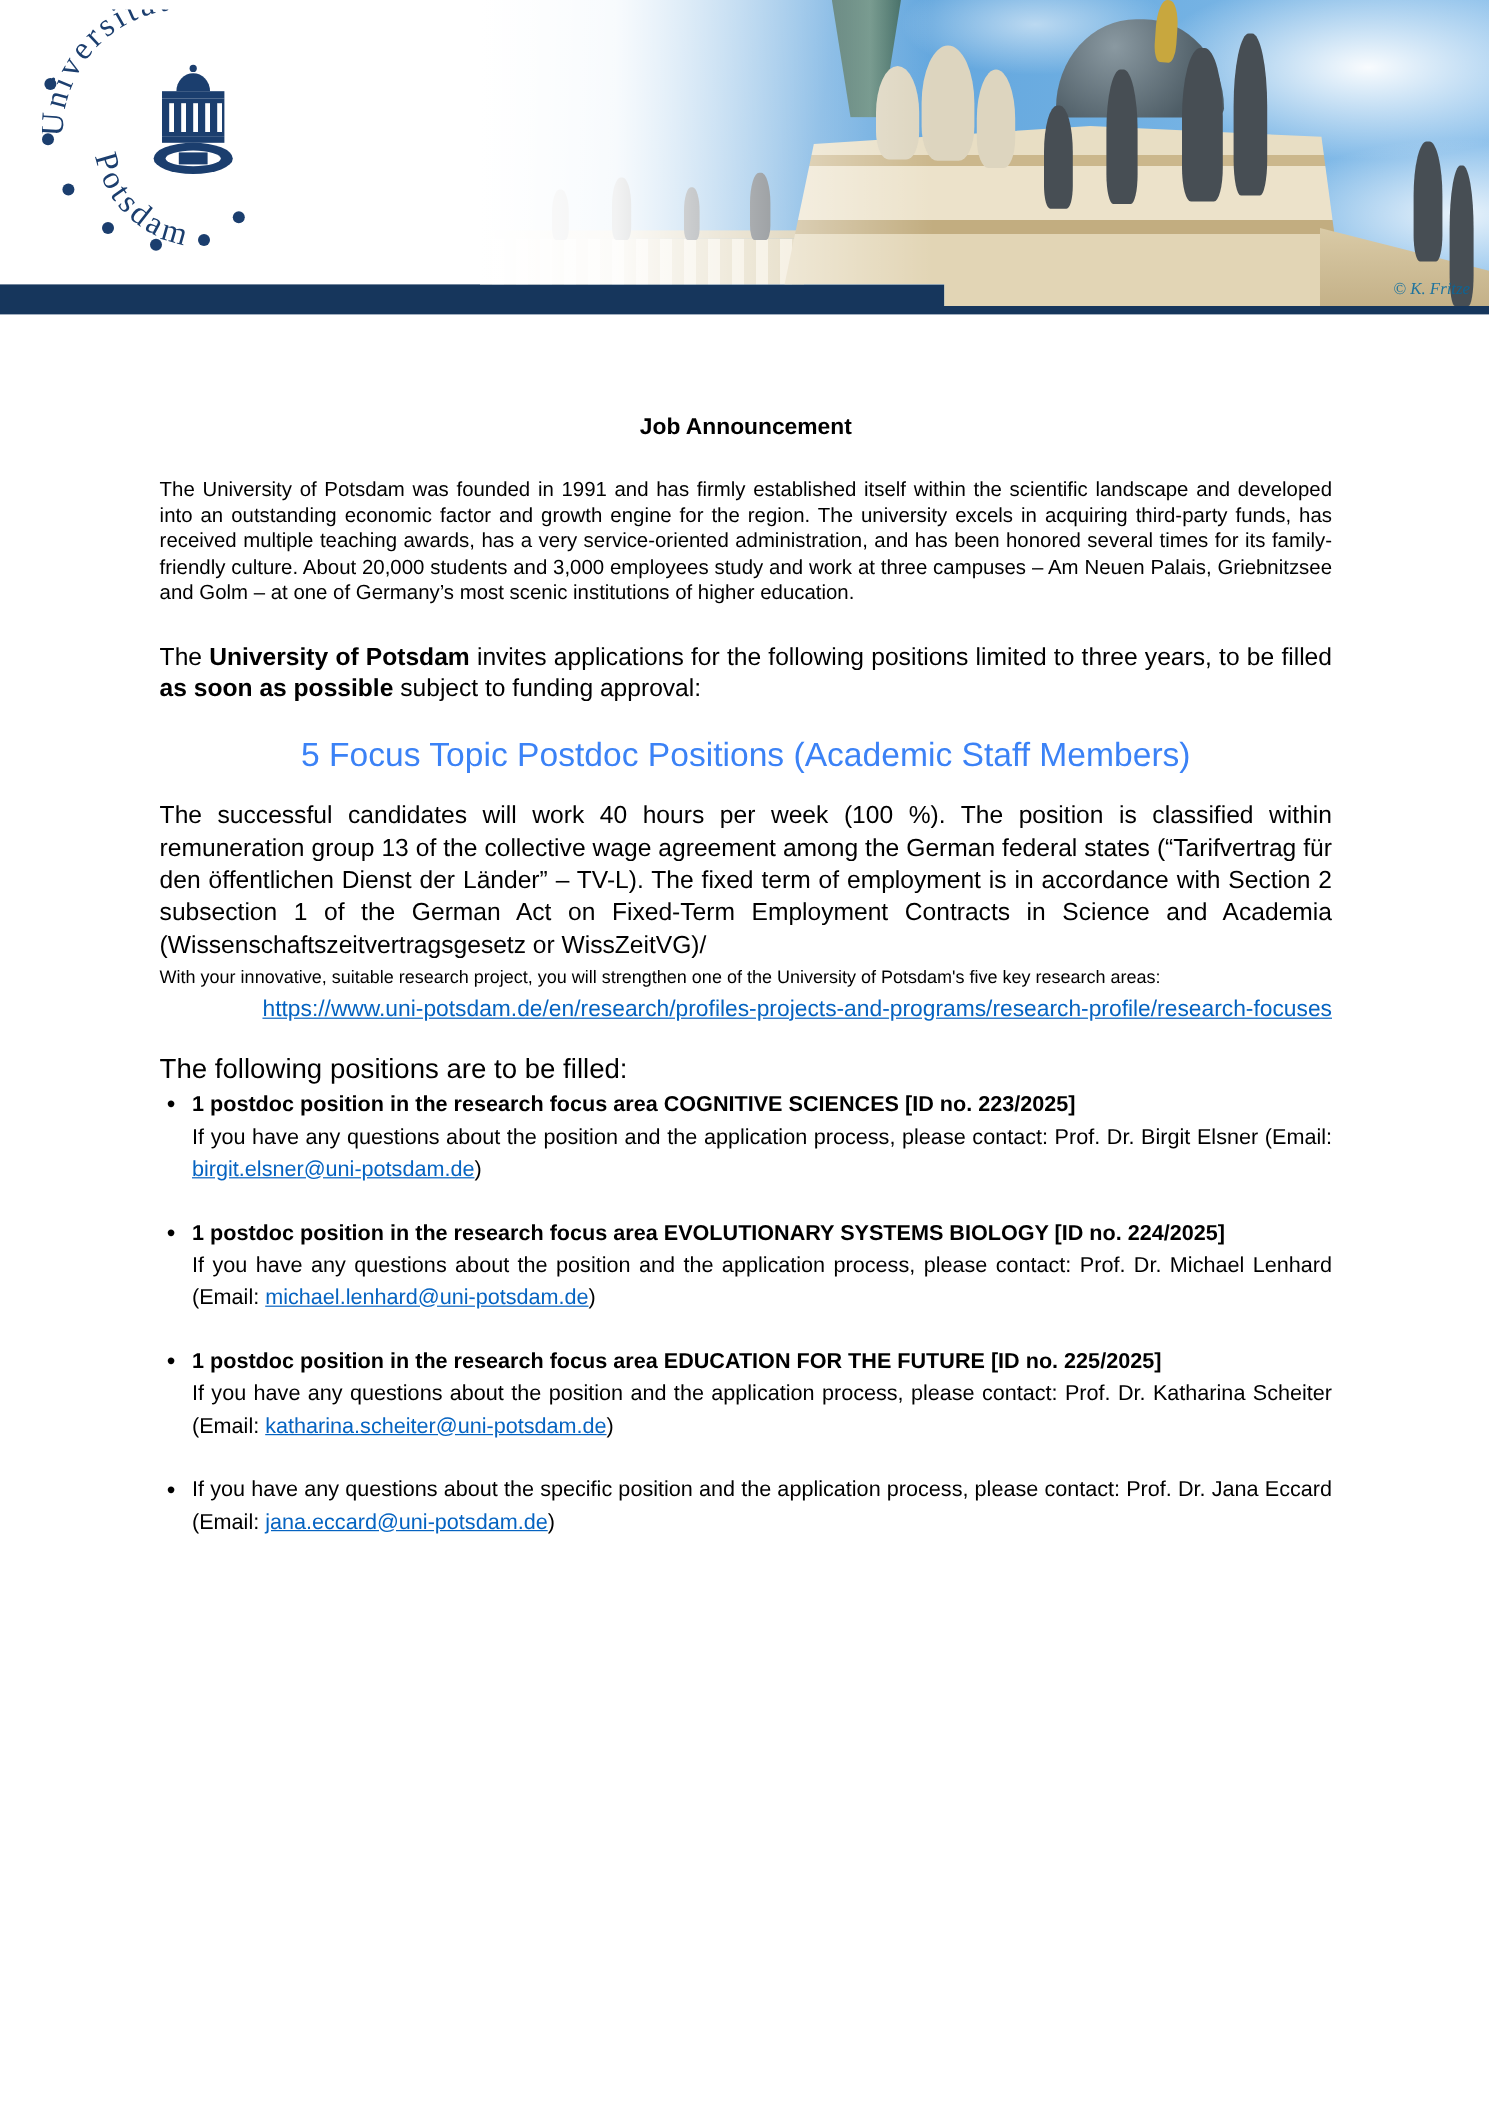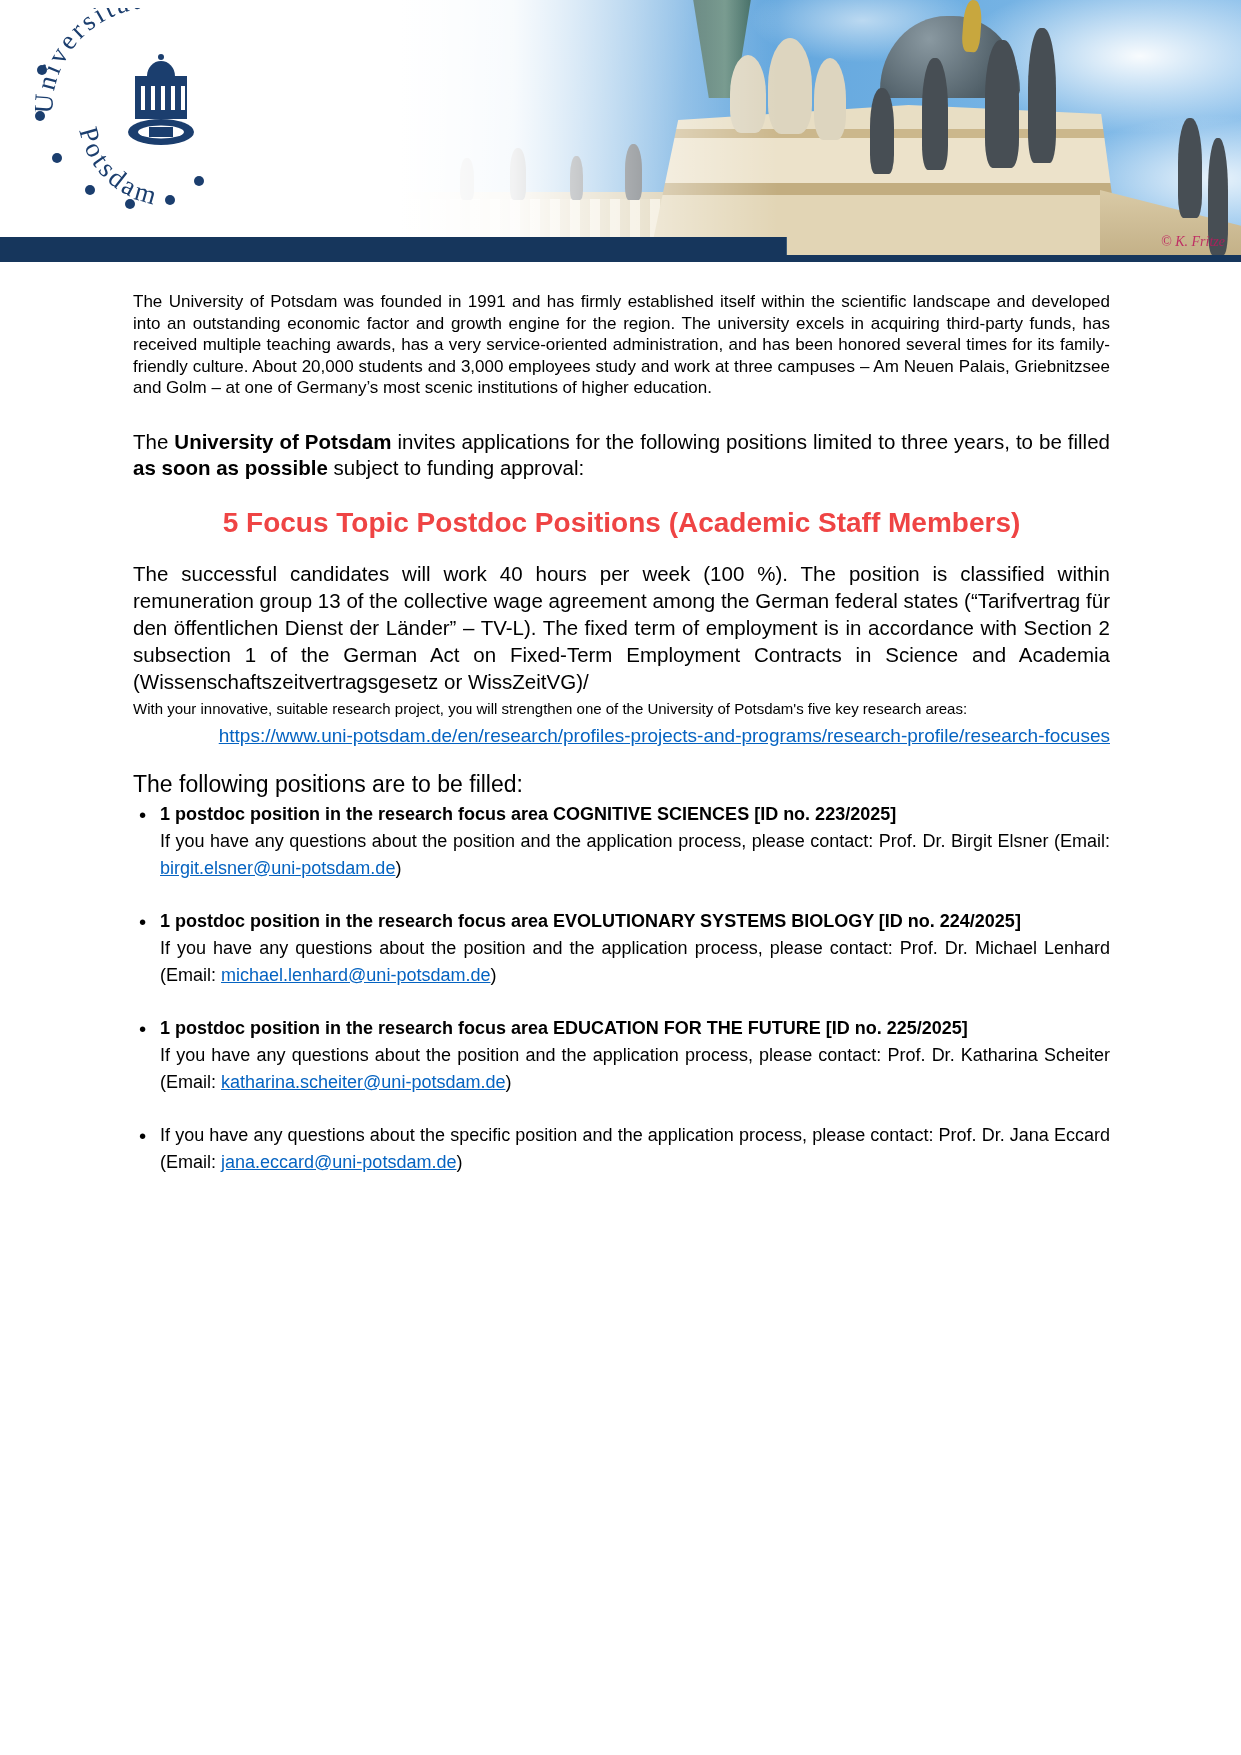--- a/index.html
+++ b/index.html
@@ -35,29 +35,29 @@
     background:linear-gradient(180deg,#d9caa6,#c4b188);
     clip-path:polygon(0 0,100% 55%,100% 100%,0 100%);}
   .wing-left{position:absolute;left:0;top:192px;width:270px;height:48px;
     background:repeating-linear-gradient(90deg,#d8cba8 0 10px,#efe7d2 10px 20px);
     border-top:7px solid #cfc09a;}
   .st{position:absolute;background:#474e54;border-radius:45% 45% 22% 22%;}
   .st-light{position:absolute;background:#ddd5bf;border-radius:50% 50% 30% 30%;}
   .fade-left{position:absolute;left:0;top:0;width:45%;height:100%;z-index:6;
     background:linear-gradient(90deg,#ffffff 0%,rgba(255,255,255,.93) 30%,rgba(255,255,255,0) 100%);}
   .credit{position:absolute;right:16px;top:234px;z-index:7;
-    font-family:"Liberation Serif", serif;font-style:italic;font-size:14px;color:#be185d;opacity:.85;}
+    font-family:"Liberation Serif", serif;font-style:italic;font-size:14px;color:#0369a1;opacity:.85;}
   .logo{position:absolute;left:35px;top:8px;z-index:5;}
   .logo text{font-family:"Liberation Serif", serif;font-size:27px;letter-spacing:3px;fill:#1b3e6e;}
   
   .main{margin:0 0 0 133px;width:977px;}
   .doc-title{font-size:19px;font-weight:bold;text-align:center;padding-top:84px;margin:0;}
   .p-intro{font-size:17px;line-height:21.5px;text-align:justify;margin:29px 0 0 0;}
   .p-invite{font-size:20.5px;line-height:26.5px;text-align:justify;margin:30px 0 0 0;}
-  .h-blue{font-size:28px;line-height:34px;font-weight:bold;text-align:center;color:#ef4444;margin:24px 0 20px 0;}
+  .h-blue{font-size:28px;line-height:34px;font-weight:normal;text-align:center;color:#3b82f6;margin:24px 0 20px 0;}
   .p-terms{font-size:20.5px;line-height:27px;text-align:justify;margin:0;}
   .fow-h{font-size:20.5px;line-height:27px;font-weight:bold;margin:26px 0 0 0;}
   .fow-t{font-size:15px;line-height:27px;text-align:justify;margin:0;}
   .link-line{font-size:19px;line-height:22px;margin:3px 0 0 0;text-align:right;}
   a.link{color:#0563C1;text-decoration:underline;cursor:pointer;}
   .p-following{font-size:23px;line-height:27px;margin:24px 0 0 0;}
   .positions{margin:3px 0 0 0;padding:0;list-style:none;}
   .pos-item{position:relative;padding-left:27px;margin:0 0 26px 0;font-size:18px;line-height:27px;}
   .pos-item::before{content:"\2022";position:absolute;left:6px;top:0;font-size:20.5px;}
   .pos-title{font-weight:bold;text-align:justify;}
@@ -133,20 +133,21 @@
       <rect x="100" y="106" width="52" height="5"></rect>
       <ellipse cx="126" cy="124" rx="33" ry="13"></ellipse>
       <ellipse cx="126" cy="124" rx="23" ry="6.5" fill="#ffffff"></ellipse>
       <rect x="114" y="119" width="24" height="10"></rect>
     </g>
   </svg>
 </div>
 
 <div class="main">
 
+  <h1 class="doc-title">Job Announcement</h1>
 
   <p class="p-intro">The University of Potsdam was founded in 1991 and has firmly established itself within the scientific landscape and developed into an outstanding economic factor and growth engine for the region. The university excels in acquiring third-party funds, has received multiple teaching awards, has a very service-oriented administration, and has been honored several times for its family-friendly culture. About 20,000 students and 3,000 employees study and work at three campuses – Am Neuen Palais, Griebnitzsee and Golm – at one of Germany’s most scenic institutions of higher education.</p>
 
   <p class="p-invite"><span>The </span><b>University of Potsdam</b><span> invites applications for the following positions limited to three years, to be filled </span><b>as soon as possible</b><span> subject to funding approval:</span></p>
 
   <h2 class="h-blue">5 Focus Topic Postdoc Positions (Academic Staff Members)</h2>
 
   <p class="p-terms">The successful candidates will work 40 hours per week (100 %). The position is classified within remuneration group 13 of the collective wage agreement among the German federal states (“Tarifvertrag für den öffentlichen Dienst der Länder” – TV-L). The fixed term of employment is in accordance with Section 2 subsection 1 of the German Act on Fixed-Term Employment Contracts in Science and Academia (Wissenschaftszeitvertragsgesetz or WissZeitVG)/</p>
 
   <p class="fow-t">With your innovative, suitable research project, you will strengthen one of the University of Potsdam's five key research areas:</p>

